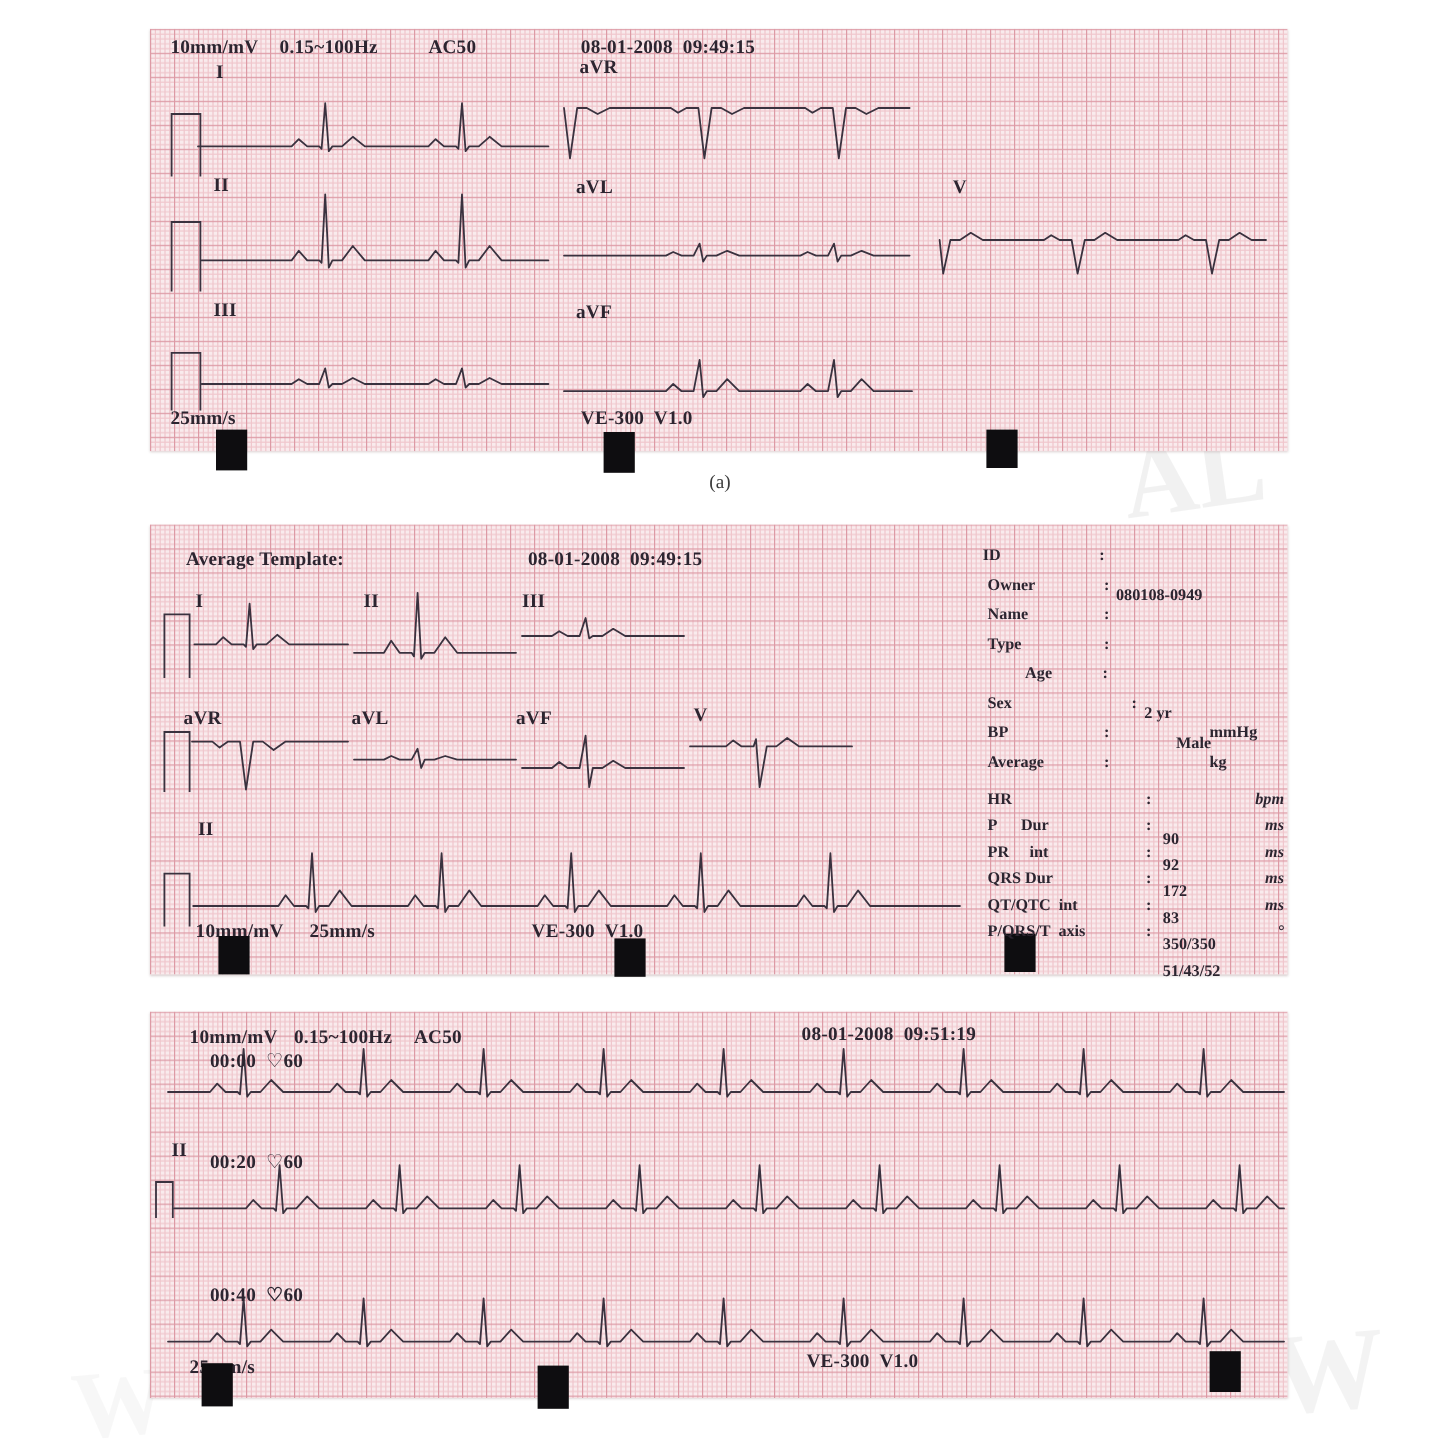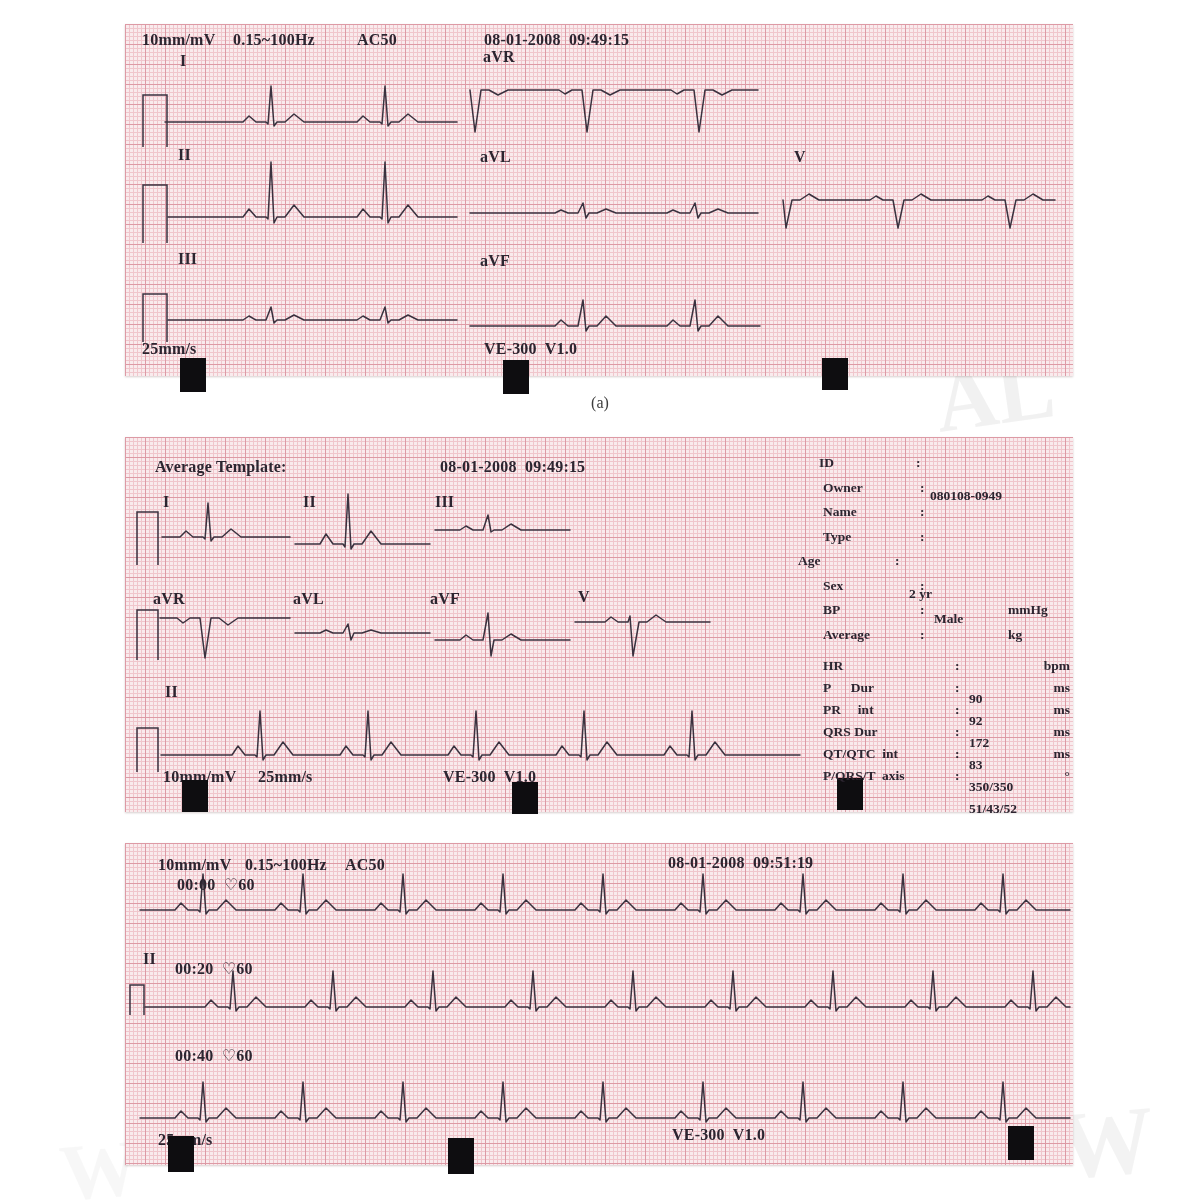--- a/index.html
+++ b/index.html
@@ -15,21 +15,21 @@
   .mark{position:absolute;background:var(--mark,#0e0d10);}
   .caption{position:absolute;left:0;top:394px;width:1200px;text-align:center;font-size:16px;
            color:#3d3d3d;z-index:2;}
   .prow{position:absolute;display:flex;width:247px;font-weight:bold;font-size:13.5px;
         color:var(--ink,#2c2530);white-space:pre;}
   .plabel{flex:0 0 97px;}
   .rowB .plabel{flex:0 0 132px;}
   .pcolon{flex:0 0 14px;}
   .pvalue{flex:1 1 auto;margin-top:33px;}
   .punit-fixed{flex:0 0 62px;}
-  .punit-inline{margin-left:10px;}
+  .punit-inline{margin-left:10px;font-style:italic;}
 </style>
 </head>
 <body>
 
 <div class="page">
   <svg id="shared-defs" width="0" height="0" style="position:absolute">
       <defs>
         <pattern id="ecgGrid" width="20" height="20" patternUnits="userSpaceOnUse">
     <rect width="20" height="20" fill="#f9ebed"></rect>
     <path d="M4.5 0V20M8.5 0V20M12.5 0V20M16.5 0V20M0 4.5H20M0 8.5H20M0 12.5H20M0 16.5H20" stroke="#f0c6cc" stroke-width="1"></path>
@@ -103,22 +103,22 @@
         <div class="lbl" style="left: 38px; top: 331px;">10mm/mV</div>
         <div class="lbl" style="left: 133px; top: 331px;">25mm/s</div>
         <div class="lbl" style="left: 318px; top: 331px;">VE-300  V1.0</div>
         <div class="mark" style="left: 57px; top: 343px; width: 26px; height: 32px;"></div>
         <div class="mark" style="left: 387px; top: 345px; width: 26px; height: 32px;"></div>
         <div class="mark" style="left: 712px; top: 341px; width: 26px; height: 32px;"></div>
         <div class="prow rowA" style="left: 694px; top: 18px;"><span class="plabel">ID</span><span class="pcolon">:</span><span class="pvalue">080108-0949</span><span class="punit-fixed"></span></div>
         <div class="prow rowA" style="left: 698px; top: 42.5px;"><span class="plabel">Owner</span><span class="pcolon">:</span><span class="pvalue"></span><span class="punit-fixed"></span></div>
         <div class="prow rowA" style="left: 698px; top: 67px; justify-content: flex-end;"><span class="plabel">Name</span><span class="pcolon">:</span><span class="pvalue"></span><span class="punit-fixed"></span></div>
         <div class="prow rowA" style="left: 698px; top: 91.5px;"><span class="plabel">Type</span><span class="pcolon">:</span><span class="pvalue"></span><span class="punit-fixed"></span></div>
-        <div class="prow rowA" style="left: 673px; top: 116px;"><span class="plabel">Age</span><span class="pcolon">:</span><span class="pvalue">2 yr</span><span class="punit-fixed"></span></div>
-        <div class="prow rowA" style="left: 698px; top: 140.5px;"><span class="plabel">Sex</span><span class="pcolon">:</span><span class="pvalue">Male</span><span class="punit-fixed"></span></div>
+        <div class="prow rowA" style="left: 692px; top: 116px; text-align: center;"><span class="plabel">Age</span><span class="pcolon">:</span><span class="pvalue">2 yr</span><span class="punit-fixed"></span></div>
+        <div class="prow rowA" style="left: 698px; top: 140.5px; gap: 23px;"><span class="plabel">Sex</span><span class="pcolon">:</span><span class="pvalue">Male</span><span class="punit-fixed"></span></div>
         <div class="prow rowA" style="left: 698px; top: 165px;"><span class="plabel">BP</span><span class="pcolon">:</span><span class="pvalue"></span><span class="punit-fixed">mmHg</span></div>
         <div class="prow rowA" style="left: 698px; top: 189.5px;"><span class="plabel">Average</span><span class="pcolon">:</span><span class="pvalue"></span><span class="punit-fixed">kg</span></div>
         <div class="prow rowB" style="left: 698px; top: 221px;"><span class="plabel">HR</span><span class="pcolon">:</span><span class="pvalue">90</span><span class="punit-inline">bpm</span></div>
         <div class="prow rowB" style="left: 698px; top: 243px;"><span class="plabel">P      Dur</span><span class="pcolon">:</span><span class="pvalue">92</span><span class="punit-inline">ms</span></div>
         <div class="prow rowB" style="left: 698px; top: 265px;"><span class="plabel">PR     int</span><span class="pcolon">:</span><span class="pvalue">172</span><span class="punit-inline">ms</span></div>
         <div class="prow rowB" style="left: 698px; top: 287px;"><span class="plabel">QRS Dur</span><span class="pcolon">:</span><span class="pvalue">83</span><span class="punit-inline">ms</span></div>
         <div class="prow rowB" style="left: 698px; top: 309px;"><span class="plabel">QT/QTC  int</span><span class="pcolon">:</span><span class="pvalue">350/350</span><span class="punit-inline">ms</span></div>
         <div class="prow rowB" style="left: 698px; top: 331px;"><span class="plabel">P/QRS/T  axis</span><span class="pcolon">:</span><span class="pvalue">51/43/52</span><span class="punit-inline">°</span></div>
       </div>
   </section>
@@ -129,24 +129,24 @@
         <path d="M5 172L5 142L19 142L19 172" fill="none" stroke="#3a323f" stroke-width="1.5"></path>
         <path d="M15 67L50 67L56 60L63 67L73 67L75 69L78 31L81 71L84 67L92 67L101 57L111 67L150 67L156 60L163 67L173 67L175 69L178 31L181 71L184 67L192 67L201 57L211 67L250 67L256 60L263 67L273 67L275 69L278 31L281 71L284 67L292 67L301 57L311 67L350 67L356 60L363 67L373 67L375 69L378 31L381 71L384 67L392 67L401 57L411 67L450 67L456 60L463 67L473 67L475 69L478 31L481 71L484 67L492 67L501 57L511 67L550 67L556 60L563 67L573 67L575 69L578 31L581 71L584 67L592 67L601 57L611 67L650 67L656 60L663 67L673 67L675 69L678 31L681 71L684 67L692 67L701 57L711 67L750 67L756 60L763 67L773 67L775 69L778 31L781 71L784 67L792 67L801 57L811 67L850 67L856 60L863 67L873 67L875 69L878 31L881 71L884 67L892 67L901 57L911 67L945 67" fill="none" stroke="#3a323f" stroke-width="1.5" stroke-linejoin="round" stroke-linecap="round"></path>
         <path d="M20 164L80 164L86 157L93 164L103 164L105 166L108 128L111 168L114 164L122 164L131 154L141 164L180 164L186 157L193 164L203 164L205 166L208 128L211 168L214 164L222 164L231 154L241 164L280 164L286 157L293 164L303 164L305 166L308 128L311 168L314 164L322 164L331 154L341 164L380 164L386 157L393 164L403 164L405 166L408 128L411 168L414 164L422 164L431 154L441 164L480 164L486 157L493 164L503 164L505 166L508 128L511 168L514 164L522 164L531 154L541 164L580 164L586 157L593 164L603 164L605 166L608 128L611 168L614 164L622 164L631 154L641 164L680 164L686 157L693 164L703 164L705 166L708 128L711 168L714 164L722 164L731 154L741 164L780 164L786 157L793 164L803 164L805 166L808 128L811 168L814 164L822 164L831 154L841 164L880 164L886 157L893 164L903 164L905 166L908 128L911 168L914 164L922 164L931 154L941 164L945 164" fill="none" stroke="#3a323f" stroke-width="1.5" stroke-linejoin="round" stroke-linecap="round"></path>
         <path d="M15 275L50 275L56 268L63 275L73 275L75 277L78 239L81 279L84 275L92 275L101 265L111 275L150 275L156 268L163 275L173 275L175 277L178 239L181 279L184 275L192 275L201 265L211 275L250 275L256 268L263 275L273 275L275 277L278 239L281 279L284 275L292 275L301 265L311 275L350 275L356 268L363 275L373 275L375 277L378 239L381 279L384 275L392 275L401 265L411 275L450 275L456 268L463 275L473 275L475 277L478 239L481 279L484 275L492 275L501 265L511 275L550 275L556 268L563 275L573 275L575 277L578 239L581 279L584 275L592 275L601 265L611 275L650 275L656 268L663 275L673 275L675 277L678 239L681 279L684 275L692 275L701 265L711 275L750 275L756 268L763 275L773 275L775 277L778 239L781 279L784 275L792 275L801 265L811 275L850 275L856 268L863 275L873 275L875 277L878 239L881 279L884 275L892 275L901 265L911 275L945 275" fill="none" stroke="#3a323f" stroke-width="1.5" stroke-linejoin="round" stroke-linecap="round"></path>
       </svg>
     <div class="overlay">
         <div class="lbl" style="left: 33px; top: 13px;">10mm/mV</div>
         <div class="lbl" style="left: 120px; top: 13px;">0.15~100Hz</div>
         <div class="lbl" style="left: 220px; top: 13px;">AC50</div>
         <div class="lbl" style="left: 543px; top: 11px;">08-01-2008  09:51:19</div>
-        <div class="lbl" style="left: 40px; top: 33px; padding-left: 12px;">00:00  ♡60</div>
+        <div class="lbl" style="left: 50px; top: 33px;">00:00  ♡60</div>
         <div class="lbl" style="left: 18px; top: 107px;">II</div>
         <div class="lbl" style="left: 50px; top: 117px;">00:20  ♡60</div>
-        <div class="lbl" style="left: 50px; top: 204px;">00:40  ♡60</div>
+        <div class="lbl" style="left: 50px; top: 228px; font-family: Liberation Serif, serif;">00:40  ♡60</div>
         <div class="lbl" style="left: 33px; top: 288px;">25mm/s</div>
         <div class="lbl" style="left: 547px; top: 283px;">VE-300  V1.0</div>
         <div class="mark" style="left: 43px; top: 293px; width: 26px; height: 36px;"></div>
         <div class="mark" style="left: 323px; top: 295px; width: 26px; height: 36px;"></div>
         <div class="mark" style="left: 883px; top: 283px; width: 26px; height: 34px;"></div>
       </div>
   </section>
 <div class="wm" style="left: 935px; top: 352px; font-size: 86px; opacity: 0.13; transform: rotate(-8deg);">AL</div>
     <div class="wm" style="left: 1058px; top: 1095px; font-size: 96px; opacity: 0.11; transform: rotate(-5deg);">W</div>
     <div class="wm" style="left: 60px; top: 1130px; font-size: 80px; opacity: 0.07; transform: rotate(-5deg);">W</div>

